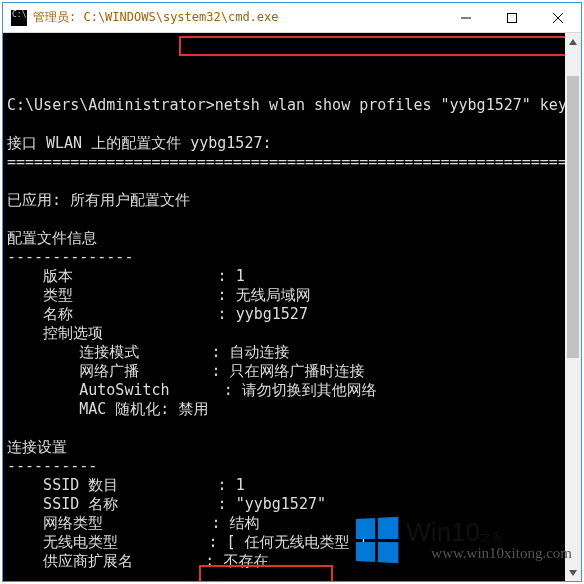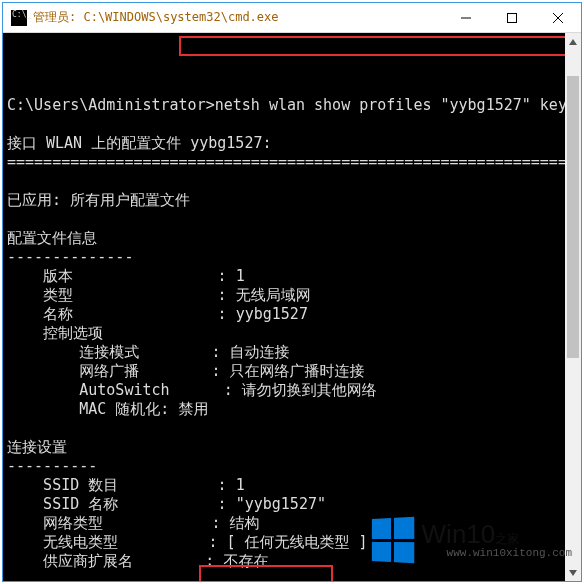--- a/index.html
+++ b/index.html
@@ -88,22 +88,22 @@
   }
   .win-logo div { background: #0078d7; }
   .wm-text { display: flex; flex-direction: column; color: #222; }
   .wm-main {
     font-family: "Microsoft YaHei", Arial, sans-serif;
     font-size: 26px; font-weight: 400; color: #111;
     line-height: 1;
   }
   .wm-main .zh { font-size: 12px; }
   .wm-sub {
-    font-family: Liberation Mono, monospace;
-    font-size: 11px; color: #555; margin-left: 25px;
+    font-family: Liberation Serif, serif;
+    font-size: 15px; color: #555; margin-left: 25px;
   }
   .scrollbar {
     position: absolute;
     right: 0; top: 30px; bottom: 0;
     width: 16px;
     background: #f0f0f0;
     display: flex; flex-direction: column;
   }
   .sb-btn {
     height: 17px;

